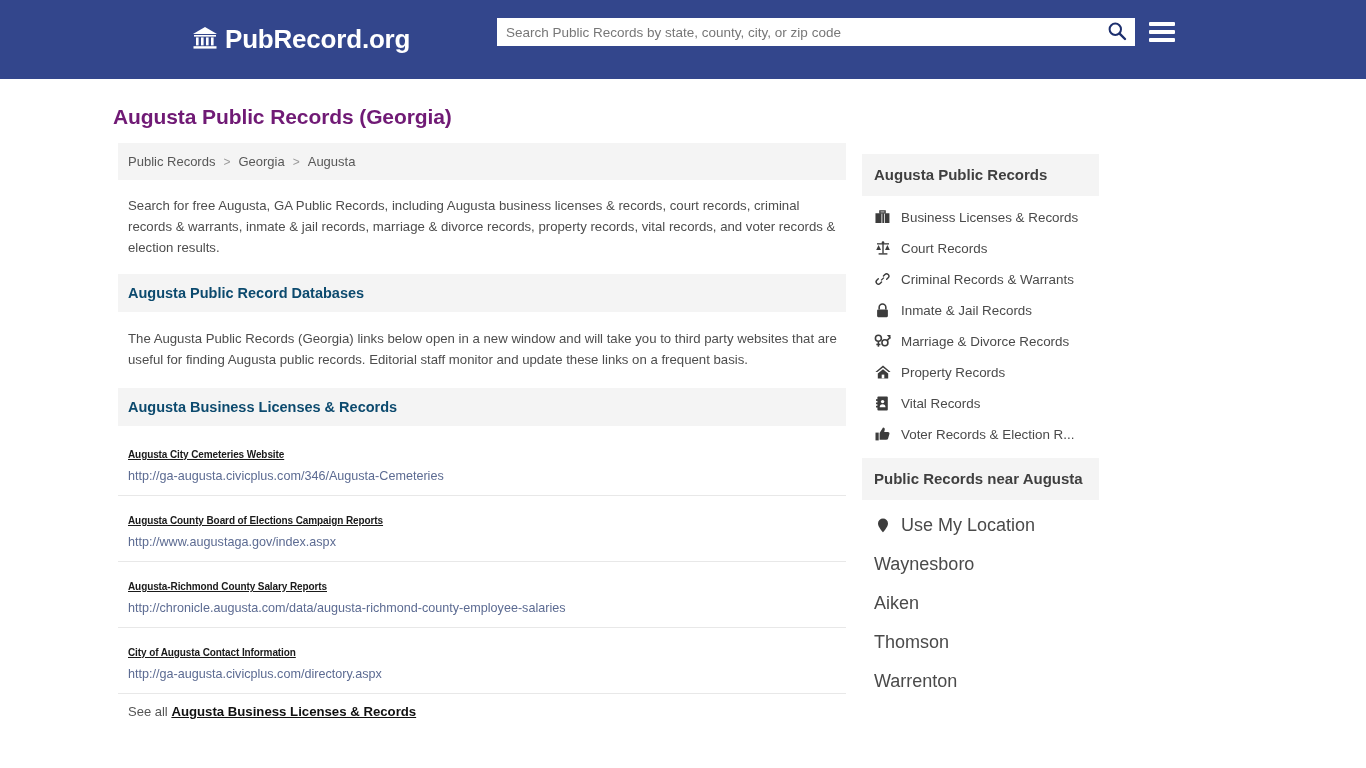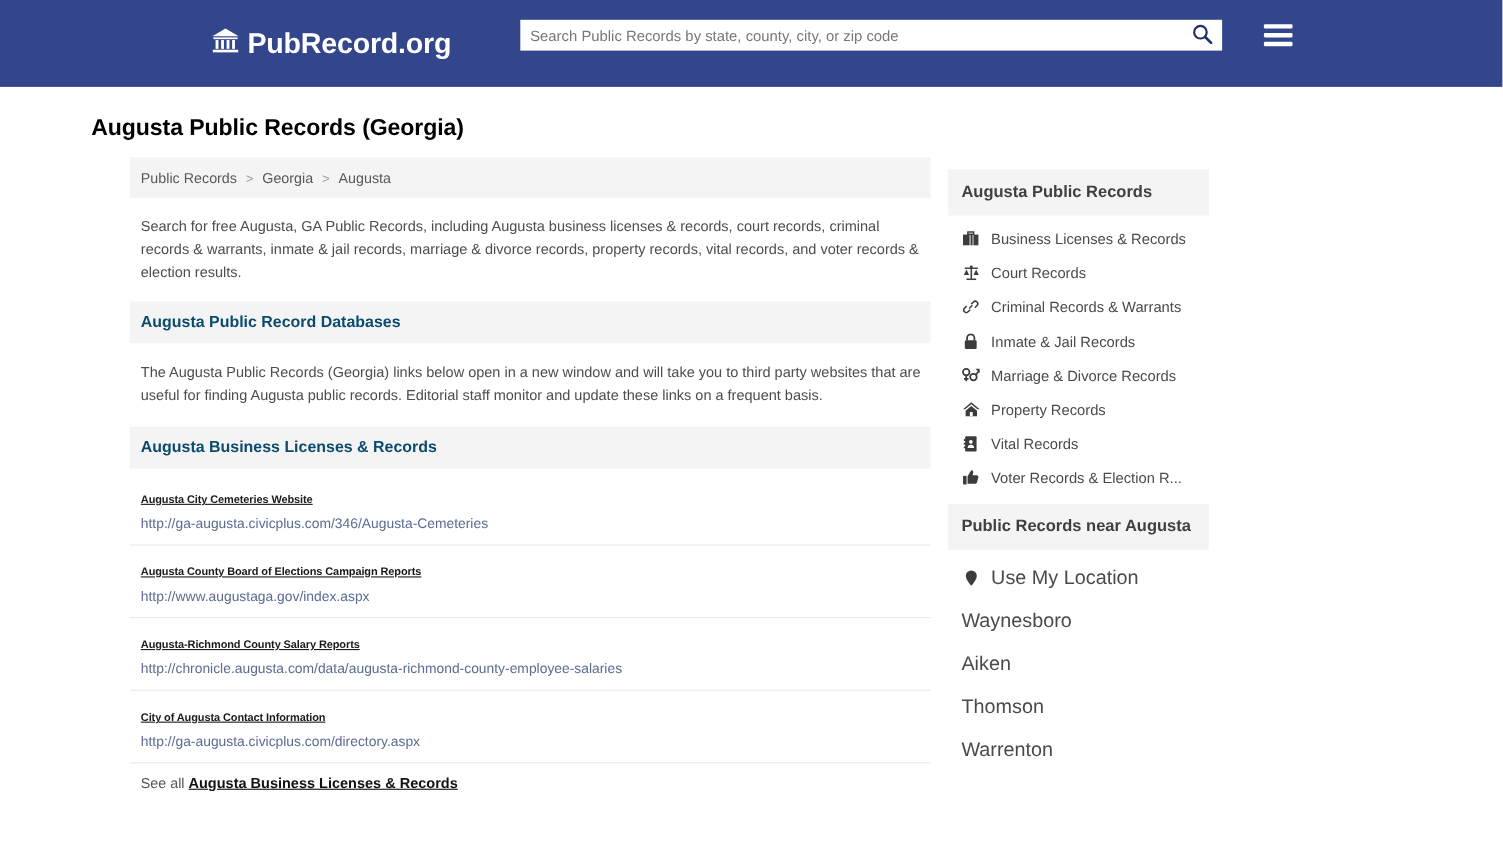--- a/index.html
+++ b/index.html
@@ -32,21 +32,21 @@
   .brand-icon { display: block; }
   .brand-text {
     color: #ffffff;
     font-size: 26px;
     font-weight: bold;
     letter-spacing: -0.2px;
     white-space: nowrap;
   }
   .search-wrap {
     position: absolute;
-    left: 473px;
+    left: 497px;
     top: 18px;
     width: 638px;
     height: 28px;
     background: #ffffff;
     display: flex;
     align-items: center;
   }
   .search-input {
     flex: 1;
     border: none;
@@ -83,24 +83,24 @@
     border-radius: 1px;
   }
 
   
   .page {
     width: 1366px;
     padding: 0 0 0 0;
   }
   .page-title {
     margin: 0;
-    padding: 26px 0 14px 83px;
+    padding: 26px 0 14px 113px;
     font-size: 21px;
     font-weight: bold;
-    color: #000000;
+    color: #701a75;
     letter-spacing: -0.1px;
   }
   .columns {
     display: flex;
     align-items: center;
     padding-left: 118px;
     gap: 16px;
   }
   .main-col { width: 728px; }
   .side-col { width: 237px; }

